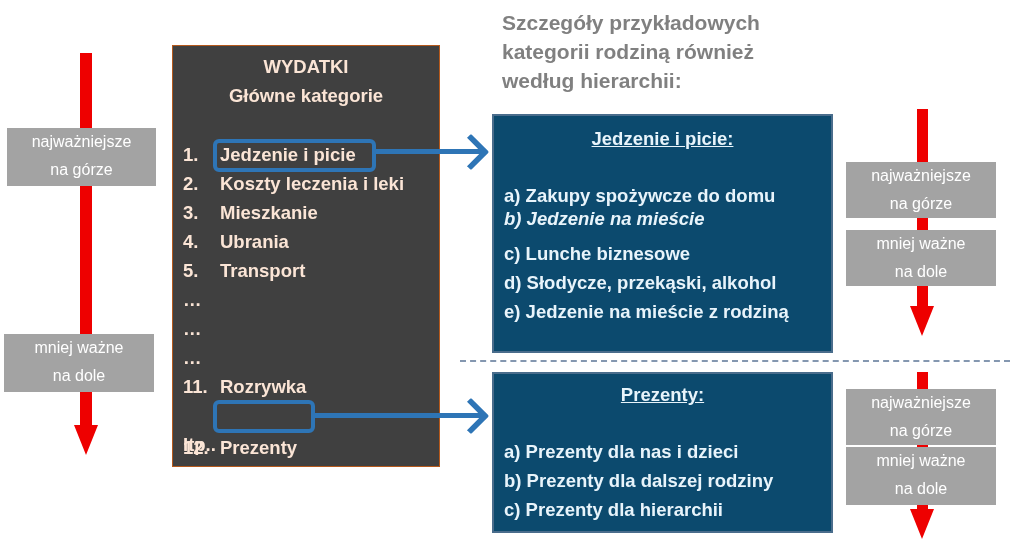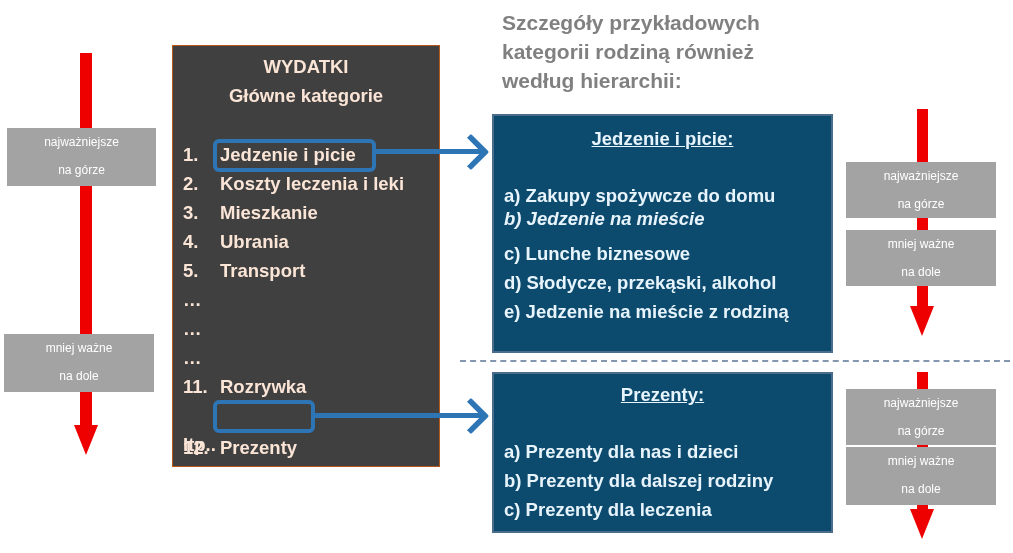--- a/index.html
+++ b/index.html
@@ -9,21 +9,21 @@
       font-family: "Liberation Sans", "DejaVu Sans", sans-serif;
     }
     .red-bar { position: absolute; background: #ee0000; }
     .red-tip {
       position: absolute; width: 0; height: 0;
       border-left: 12px solid transparent; border-right: 12px solid transparent;
       border-top: 30px solid #ee0000;
     }
     .gray-label {
       position: absolute; background: #a3a3a3; color: #ffffff;
-      font-size: 12px; line-height: 28px; text-align: center;
+      font-size: 16px; line-height: 28px; text-align: center;
     }
     .gray-label span { display: block; }
     .orange-box {
       position: absolute; left: 172px; top: 45px; width: 268px; height: 422px;
       background: #404040; border: 1px solid #b5591c; box-sizing: border-box;
       color: #fbe5d6; font-weight: bold; font-size: 18.5px;
     }
     .orange-title { position: absolute; left: 0; width: 100%; text-align: center; }
     .cat-row { position: absolute; left: 10px; white-space: nowrap; }
     .cat-row .num { display: inline-block; width: 37px; }
@@ -111,21 +111,21 @@
   <div class="bx-item" style="top:156px;">d) Słodycze, przekąski, alkohol</div>
   <div class="bx-item" style="top:185px;">e) Jedzenie na mieście z rodziną</div>
 </div>
 
 <div class="dashed"></div>
 
 <div class="blue-box" style="left:492px; top:372px; width:341px; height:161px;">
   <div class="bx-title" style="top:10px;">Prezenty:</div>
   <div class="bx-item" style="top:67px;">a) Prezenty dla nas i dzieci</div>
   <div class="bx-item" style="top:96px;">b) Prezenty dla dalszej rodziny</div>
-  <div class="bx-item" style="top:125px;">c) Prezenty dla leczenia</div>
+  <div class="bx-item" style="top:125px;">c) Prezenty dla hierarchii</div>
 </div>
 
 <div>
   <div class="red-bar" style="left:917px; top:109px; width:11px; height:200px;"></div>
   <div class="red-tip" style="left:910px; top:306px;"></div>
   <div class="gray-label" style="left:846px; top:162px; width:150px; height:56px;">
     <span>najważniejsze</span>
     <span>na górze</span>
   </div>
   <div class="gray-label" style="left:846px; top:230px; width:150px; height:56px;">

